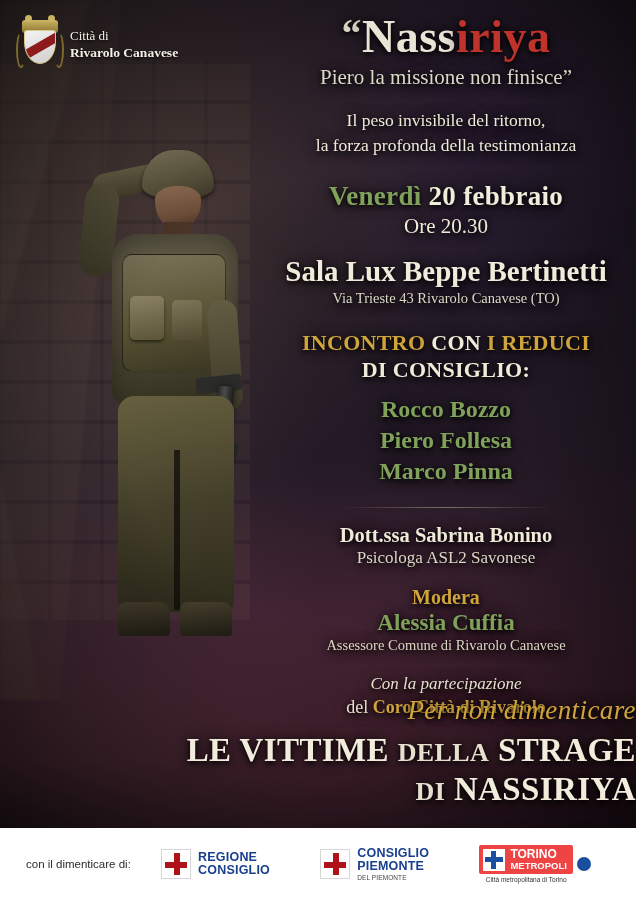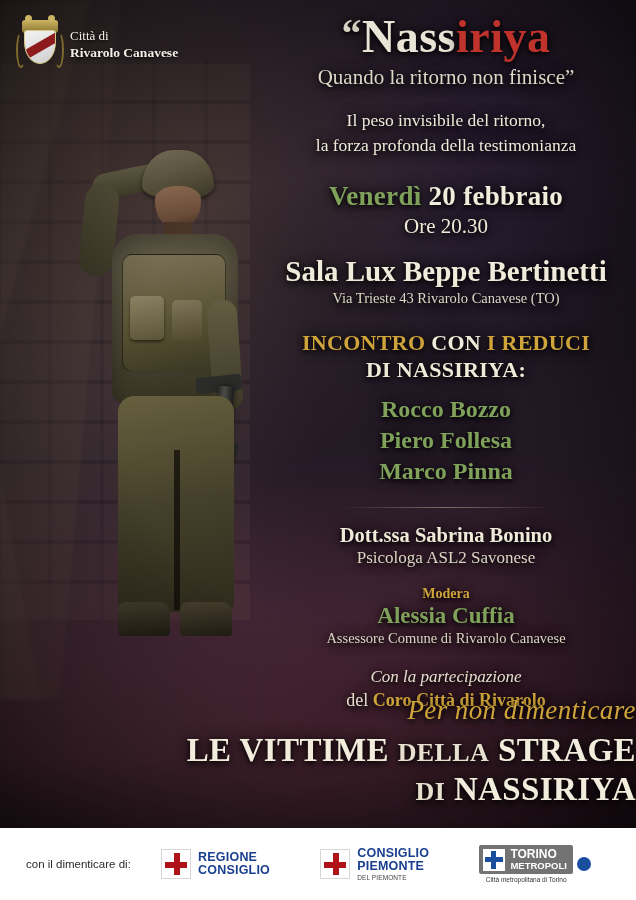--- a/index.html
+++ b/index.html
@@ -234,21 +234,21 @@
   .names .n { color: #7fa15a; }
 
   .divider {
     margin: 20px auto 0; width: 210px; height: 1px;
     background: linear-gradient(90deg, rgba(220,210,180,0) 0%, rgba(220,210,180,.45) 50%, rgba(220,210,180,0) 100%);
   }
 
   .person { margin-top: 16px; font-size: 20.5px; font-weight: bold; color: #f0ead9; }
   .person-role { margin-top: 1px; font-size: 17px; color: #ddd6c4; }
 
-  .mod-label { margin-top: 18px; font-size: 14px; font-weight: bold; color: #cfa43a; }
+  .mod-label { margin-top: 18px; font-size: 20px; font-weight: bold; color: #cfa43a; }
   .mod-name { margin-top: 1px; font-size: 23px; font-weight: bold; color: #7fa15a; }
   .mod-role { margin-top: 1px; font-size: 14.5px; color: #ddd6c4; }
 
   .part-label { margin-top: 20px; font-size: 17px; font-style: italic; color: #e7e0cf; }
   .part-name { margin-top: 3px; font-size: 18px; color: #e9e2cf; }
   .part-name b { color: #cfa43a; }
 
   
   .slogan {
     position: absolute; left: 12px; right: 0; bottom: 92px; text-align: right;
@@ -290,21 +290,21 @@
   .logo-text {
     font-family: "Liberation Sans", sans-serif; line-height: 1.08; color: #1a3f8f;
   }
   .logo-text .lt1 { font-size: 12.5px; font-weight: bold; letter-spacing: .2px; }
   .logo-text .lt2 { font-size: 12.5px; font-weight: bold; letter-spacing: .2px; }
   .logo-text .lt3 { font-size: 6.5px; color: #444; letter-spacing: .1px; }
   .logo-tm {
     position: relative; display: flex; align-items: center;
   }
   .tm-badge {
-    background: #737373; color: #fff; padding: 3px 6px 3px 4px;
+    background: #ef4444; color: #fff; padding: 3px 6px 3px 4px;
     display: flex; align-items: center; gap: 5px; border-radius: 2px;
   }
   .tm-badge .tm-cross {
     width: 22px; height: 22px; background: #fff; position: relative; flex: 0 0 auto;
   }
   .tm-badge .tm-cross i { position: absolute; background: #1a4fa0; }
   .tm-badge .tm-cross i.h { left: 2px; right: 2px; top: 8px; height: 5px; }
   .tm-badge .tm-cross i.v { top: 2px; bottom: 2px; left: 8px; width: 5px; }
   .tm-badge .tm-txt { font-family: "Liberation Sans", sans-serif; line-height: 1.05; }
   .tm-badge .tm-txt .a { font-size: 12px; font-weight: bold; }
@@ -364,21 +364,21 @@
     </div>
   </div>
 
   <div class="content">
 
     <div class="title-main t-shadow">
       <span class="q">“</span><span class="w1">Nass</span><span class="w2">iriya</span>
     </div>
 
     <div class="subtitle t-shadow">
-      <span>Quando la ritorno non finisce</span><span class="q">”</span>
+      <span>Piero la missione non finisce</span><span class="q">”</span>
     </div>
 
     <div class="tag1 t-shadow">
       <div>Il peso invisibile del ritorno,</div>
       <div>la forza profonda della testimonianza</div>
     </div>
 
     <div class="date t-shadow">
       <span class="g">Venerdì</span>
       <span class="w">20 febbraio</span>
@@ -389,21 +389,21 @@
     <div class="venue-addr t-shadow">Via Trieste 43 Rivarolo Canavese (TO)</div>
 
     <div class="meet t-shadow">
       <div>
         <span class="g">INCONTRO</span>
         <span class="w">CON</span>
         <span class="g">I REDUCI</span>
       </div>
       <div>
         <span class="w">DI</span>
-        <span class="w">NASSIRIYA:</span>
+        <span class="w">CONSIGLIO:</span>
       </div>
     </div>
 
     <div class="names t-shadow">
       <div class="n">Rocco Bozzo</div>
       <div class="n">Piero Follesa</div>
       <div class="n">Marco Pinna</div>
     </div>
 
     <div class="divider"></div>

